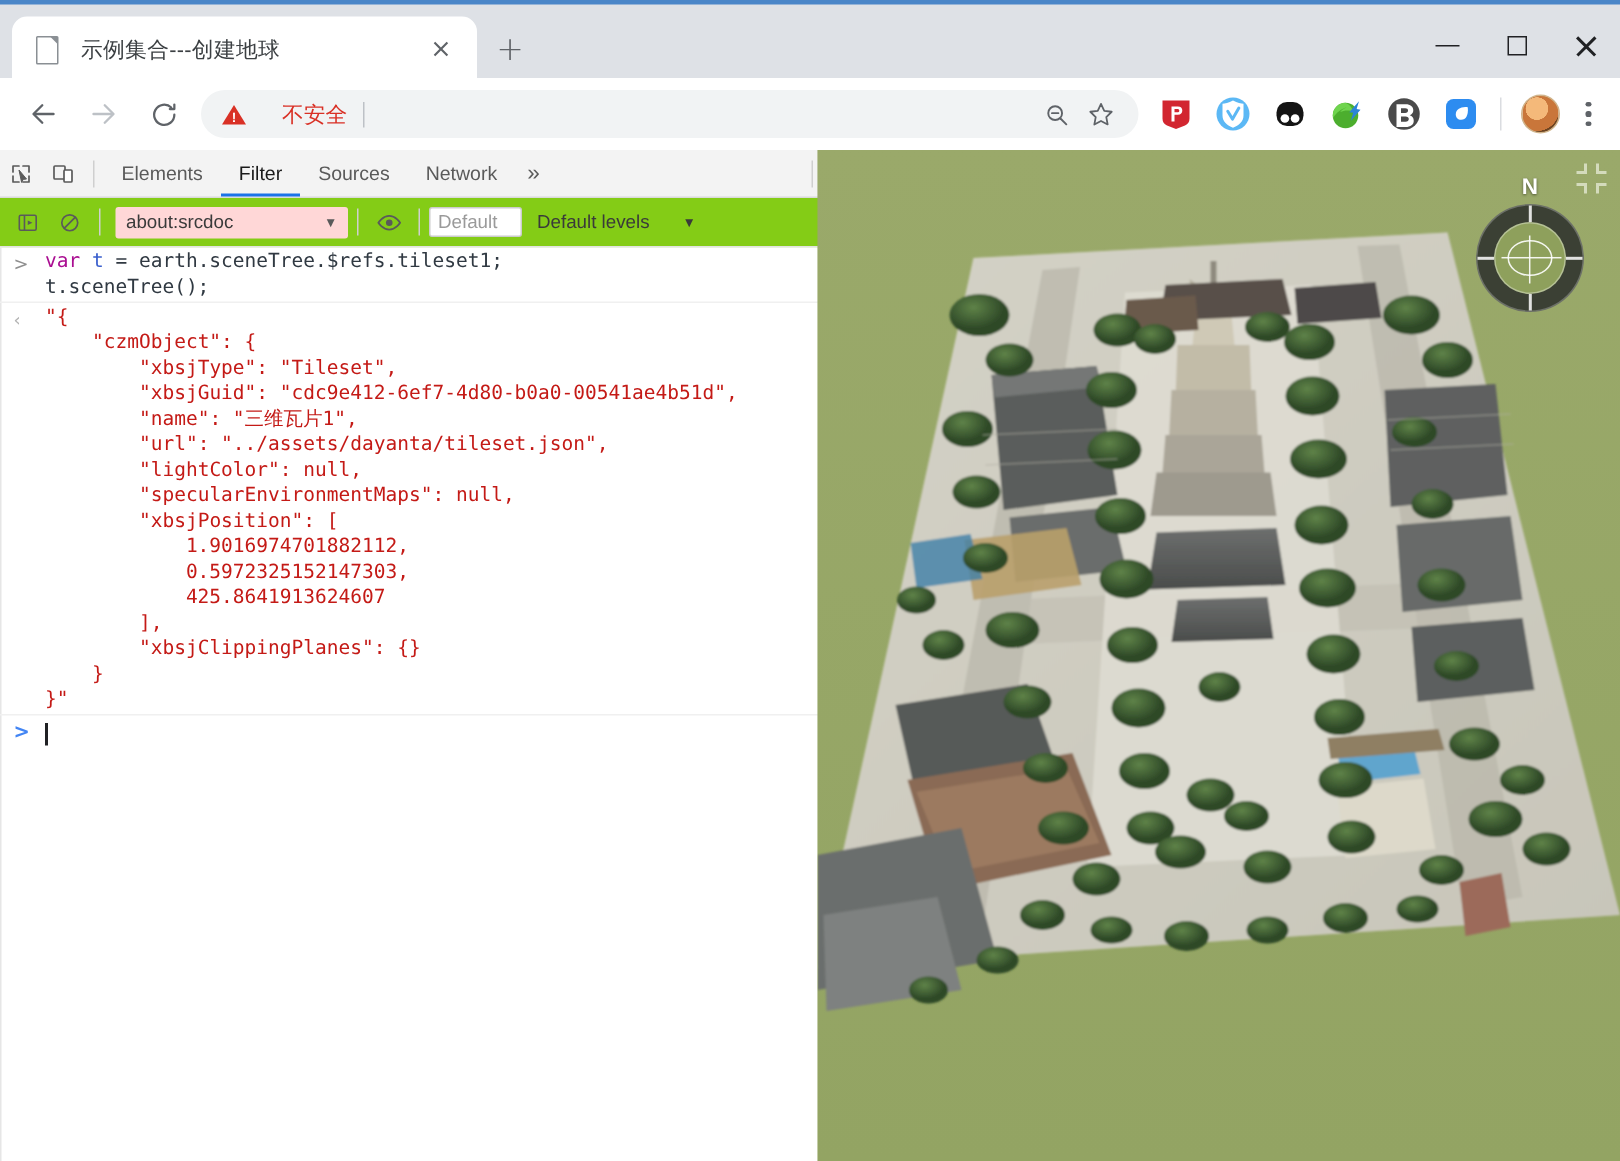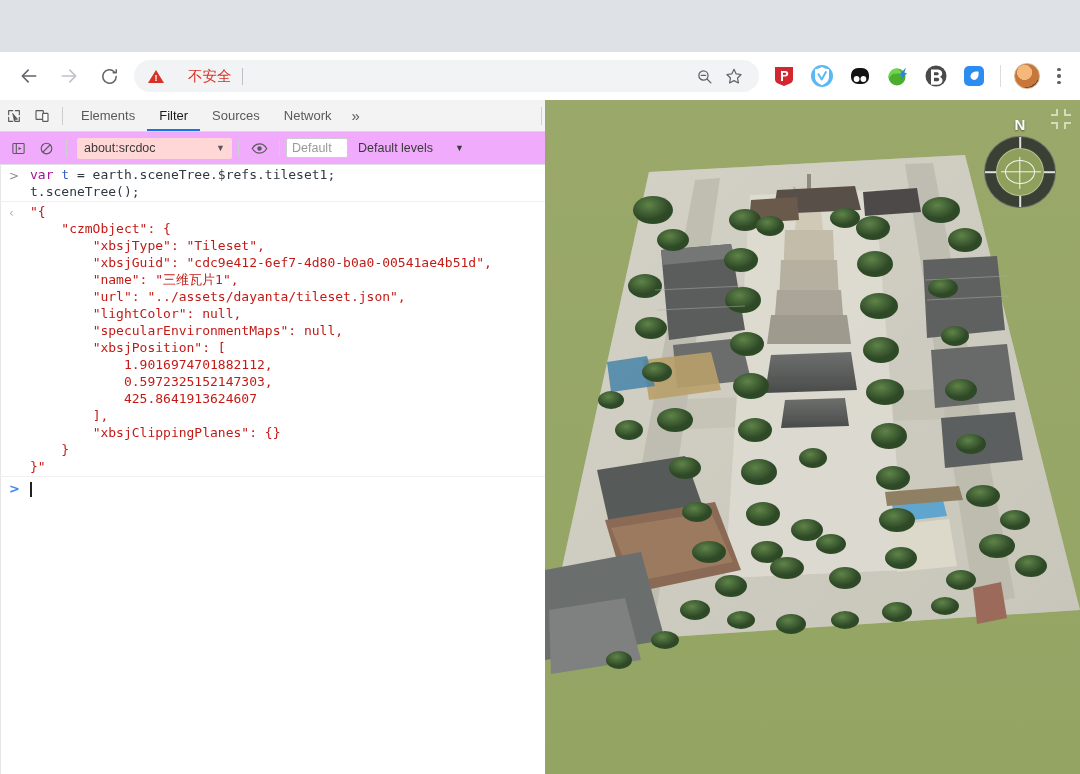--- a/index.html
+++ b/index.html
@@ -137,21 +137,21 @@
     cursor: pointer; white-space: nowrap; flex: none;
   }
   .dt-tab.active { color: #1a1a1a; box-shadow: inset 0 -2px 0 #1a73e8; }
   .dt-more { font-size: 15px; color: #5a5a5a; padding: 0 8px; cursor: pointer; flex: none; }
   .dt-right { margin-left: auto; display: flex; align-items: center; }
   .dt-close { font-size: 17px; color: #5a5a5a; padding: 0 10px; cursor: pointer;
               font-family: "DejaVu Sans", sans-serif; }
 
   .dt-filterbar {
     height: 33px; display: flex; align-items: center;
-    border-bottom: 1px solid #e2e2e2; background: #f0abfc; flex: none; padding-left: 4px;
+    border-bottom: 1px solid #e2e2e2; background: #84cc16; flex: none; padding-left: 4px;
   }
   .ctx-select {
     margin-left: 4px; height: 21px; min-width: 155px; background: #ffd7d7;
     display: flex; align-items: center; justify-content: space-between;
     padding: 0 7px; font-size: 12.5px; color: #3a3a3a; cursor: pointer; border-radius: 2px;
   }
   .ctx-select .caret { font-size: 9px; color: #5a5a5a; margin-left: 10px; }
   .filter-input {
     width: 62px; height: 20px; background: #ffffff; border: 1px solid #ccc; border-radius: 2px;
     font-size: 12.5px; color: #9a9a9a; padding: 0 5px; line-height: 18px; cursor: text;
@@ -238,20 +238,40 @@
   .collapse-icon {
     position: absolute; right: 6px; top: 6px; width: 26px; height: 26px; cursor: pointer;
     opacity: .75;
   }
 </style>
 </head>
 <body>
 
 <div id="app">
 
+  <div class="tabstrip">
+    <div class="tab">
+      <span class="tab-favicon"></span>
+      <span class="tab-title">示例集合---创建地球</span>
+      <span class="tab-close">×</span>
+    </div>
+    <div class="newtab">+</div>
+
+    <div class="wincontrols">
+      <div class="wc">
+          <span class="wc-min"></span>
+        </div>
+      <div class="wc">
+          <span class="wc-max"></span>
+        </div>
+      <div class="wc">
+          <span class="wc-close"></span>
+        </div>
+    </div>
+  </div>
 
   <div class="toolbar">
     <div class="navbtn first">
       <svg width="20" height="20" viewBox="0 0 24 24" fill="none" stroke="currentColor" stroke-width="1.9" stroke-linecap="round" stroke-linejoin="round">
         <line x1="20" y1="12" x2="5" y2="12"></line>
           <polyline points="11,5 4,12 11,19"></polyline>
       </svg>
     </div>
     <div class="navbtn disabled">
       <svg width="20" height="20" viewBox="0 0 24 24" fill="none" stroke="currentColor" stroke-width="1.9" stroke-linecap="round" stroke-linejoin="round">

